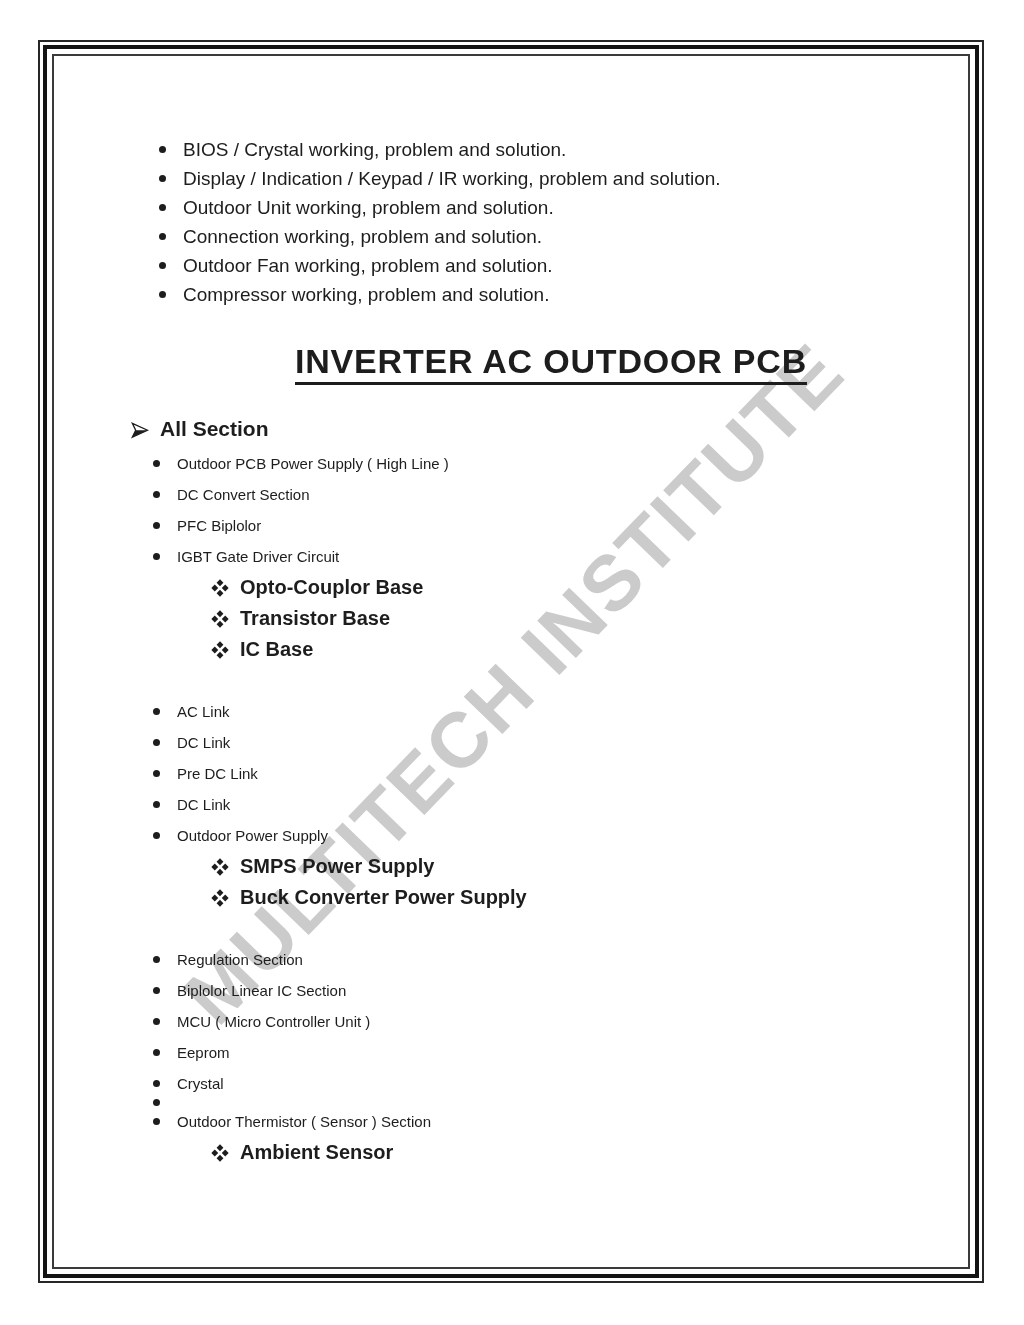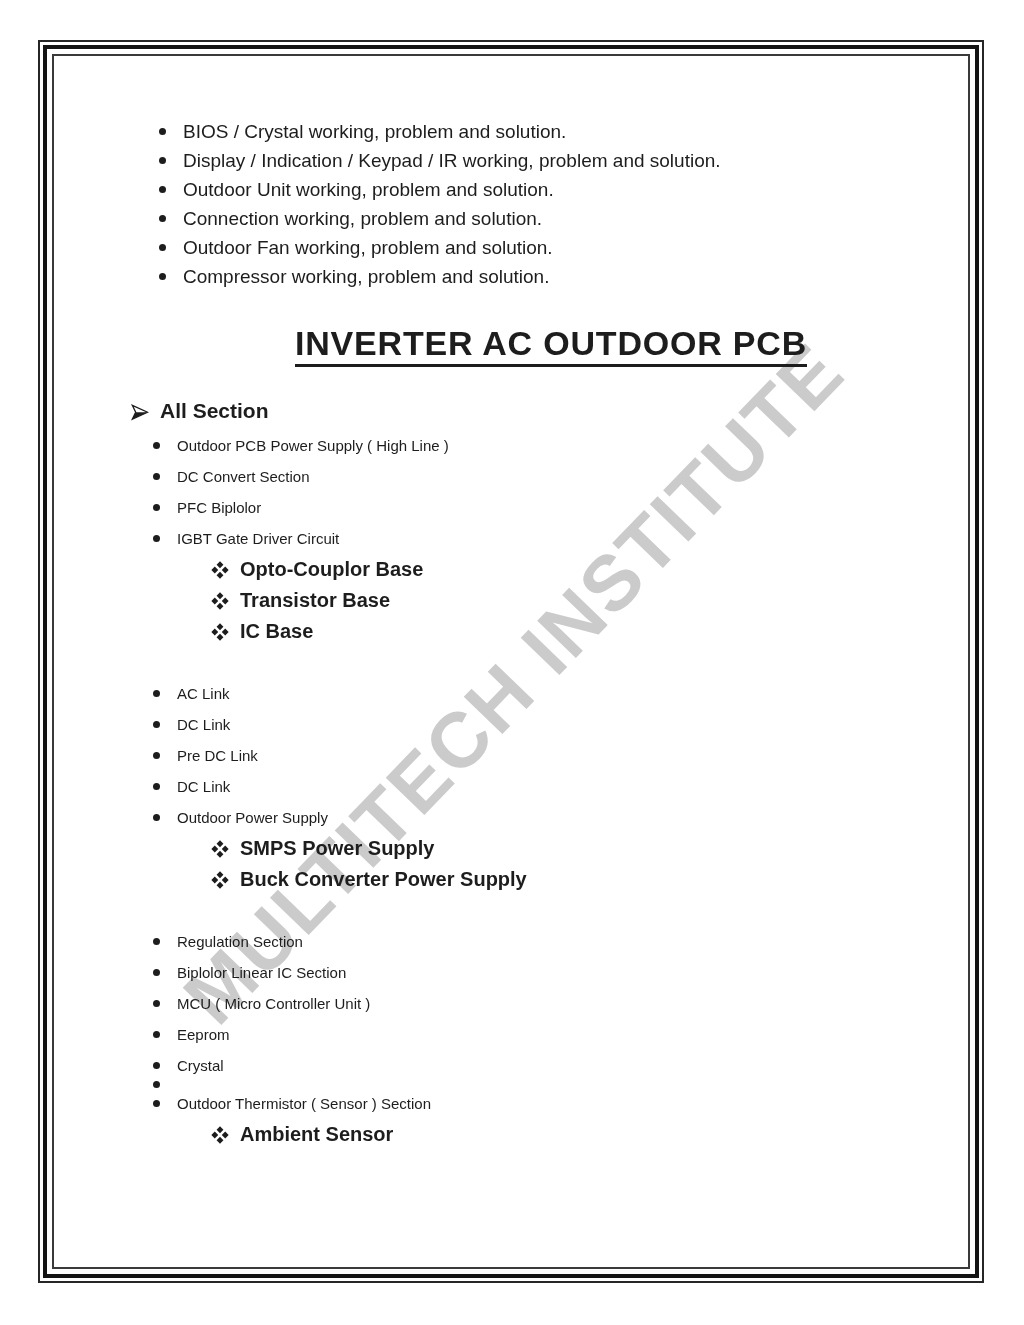--- a/index.html
+++ b/index.html
@@ -17,21 +17,21 @@
     position:absolute;left:460px;top:628px;
     transform:translate(-50%,-50%) rotate(-46deg);
     font-size:78px;font-weight:bold;letter-spacing:2px;
     color:#cbcbcb;white-space:nowrap;z-index:0;user-select:none;
   }
   .content{position:absolute;inset:0;z-index:1;}
 
   .row{display:flex;align-items:center;}
   .bullet-dot{flex:0 0 auto;width:7px;height:7px;border-radius:50%;background:#1d1d1d;margin-right:17px;}
 
-  .intro-list{padding-top:61px;margin-left:105px;}
+  .intro-list{padding-top:79px;margin-left:105px;}
   .intro-list .row{line-height:29px;font-size:19px;}
 
   .heading-wrap{margin-top:33px;margin-left:80px;text-align:center;line-height:41px;}
   .title{display:inline-block;margin:0;font-size:34px;font-weight:bold;letter-spacing:0.8px;
     line-height:38px;border-bottom:3px solid #1d1d1d;padding-bottom:2px;}
 
   .all-section{margin-top:26px;margin-left:76px;display:flex;align-items:center;
     line-height:30px;font-size:21px;font-weight:bold;}
   .arrow-icon{width:19px;height:19px;margin-right:11px;flex:0 0 auto;}
 

